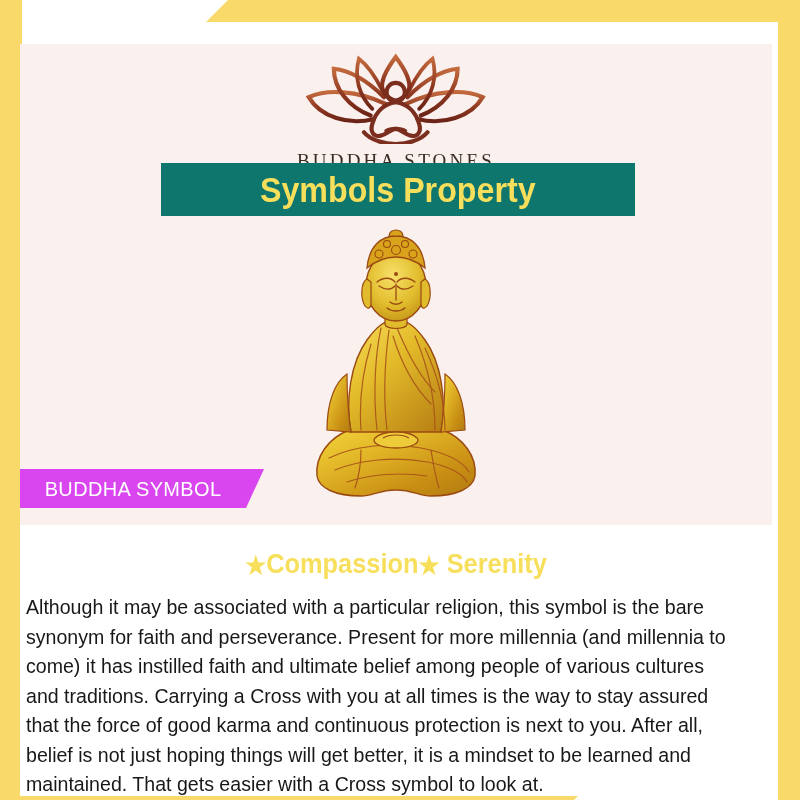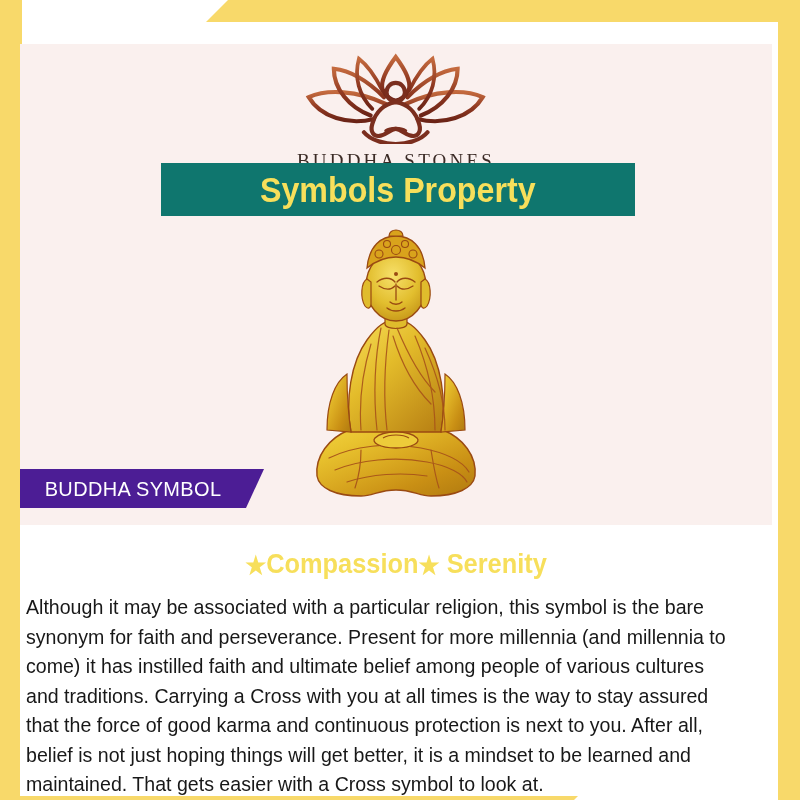--- a/index.html
+++ b/index.html
@@ -131,21 +131,21 @@
     height: 290px;
   }
 
   
   .sym-tag {
     position: absolute;
     left: 0;
     top: 425px;
     width: 244px;
     height: 39px;
-    background: #4c1d95;
+    background: #d946ef;
     clip-path: polygon(0 0, 244px 0, 226px 39px, 0 39px);
     display: flex;
     align-items: center;
   }
   .sym-tag-label {
     margin-left: 20px;
     font-family: "Liberation Sans Narrow", "Liberation Sans", sans-serif;
     font-size: 21px;
     color: #FFFFFF;
     letter-spacing: 0.4px;

